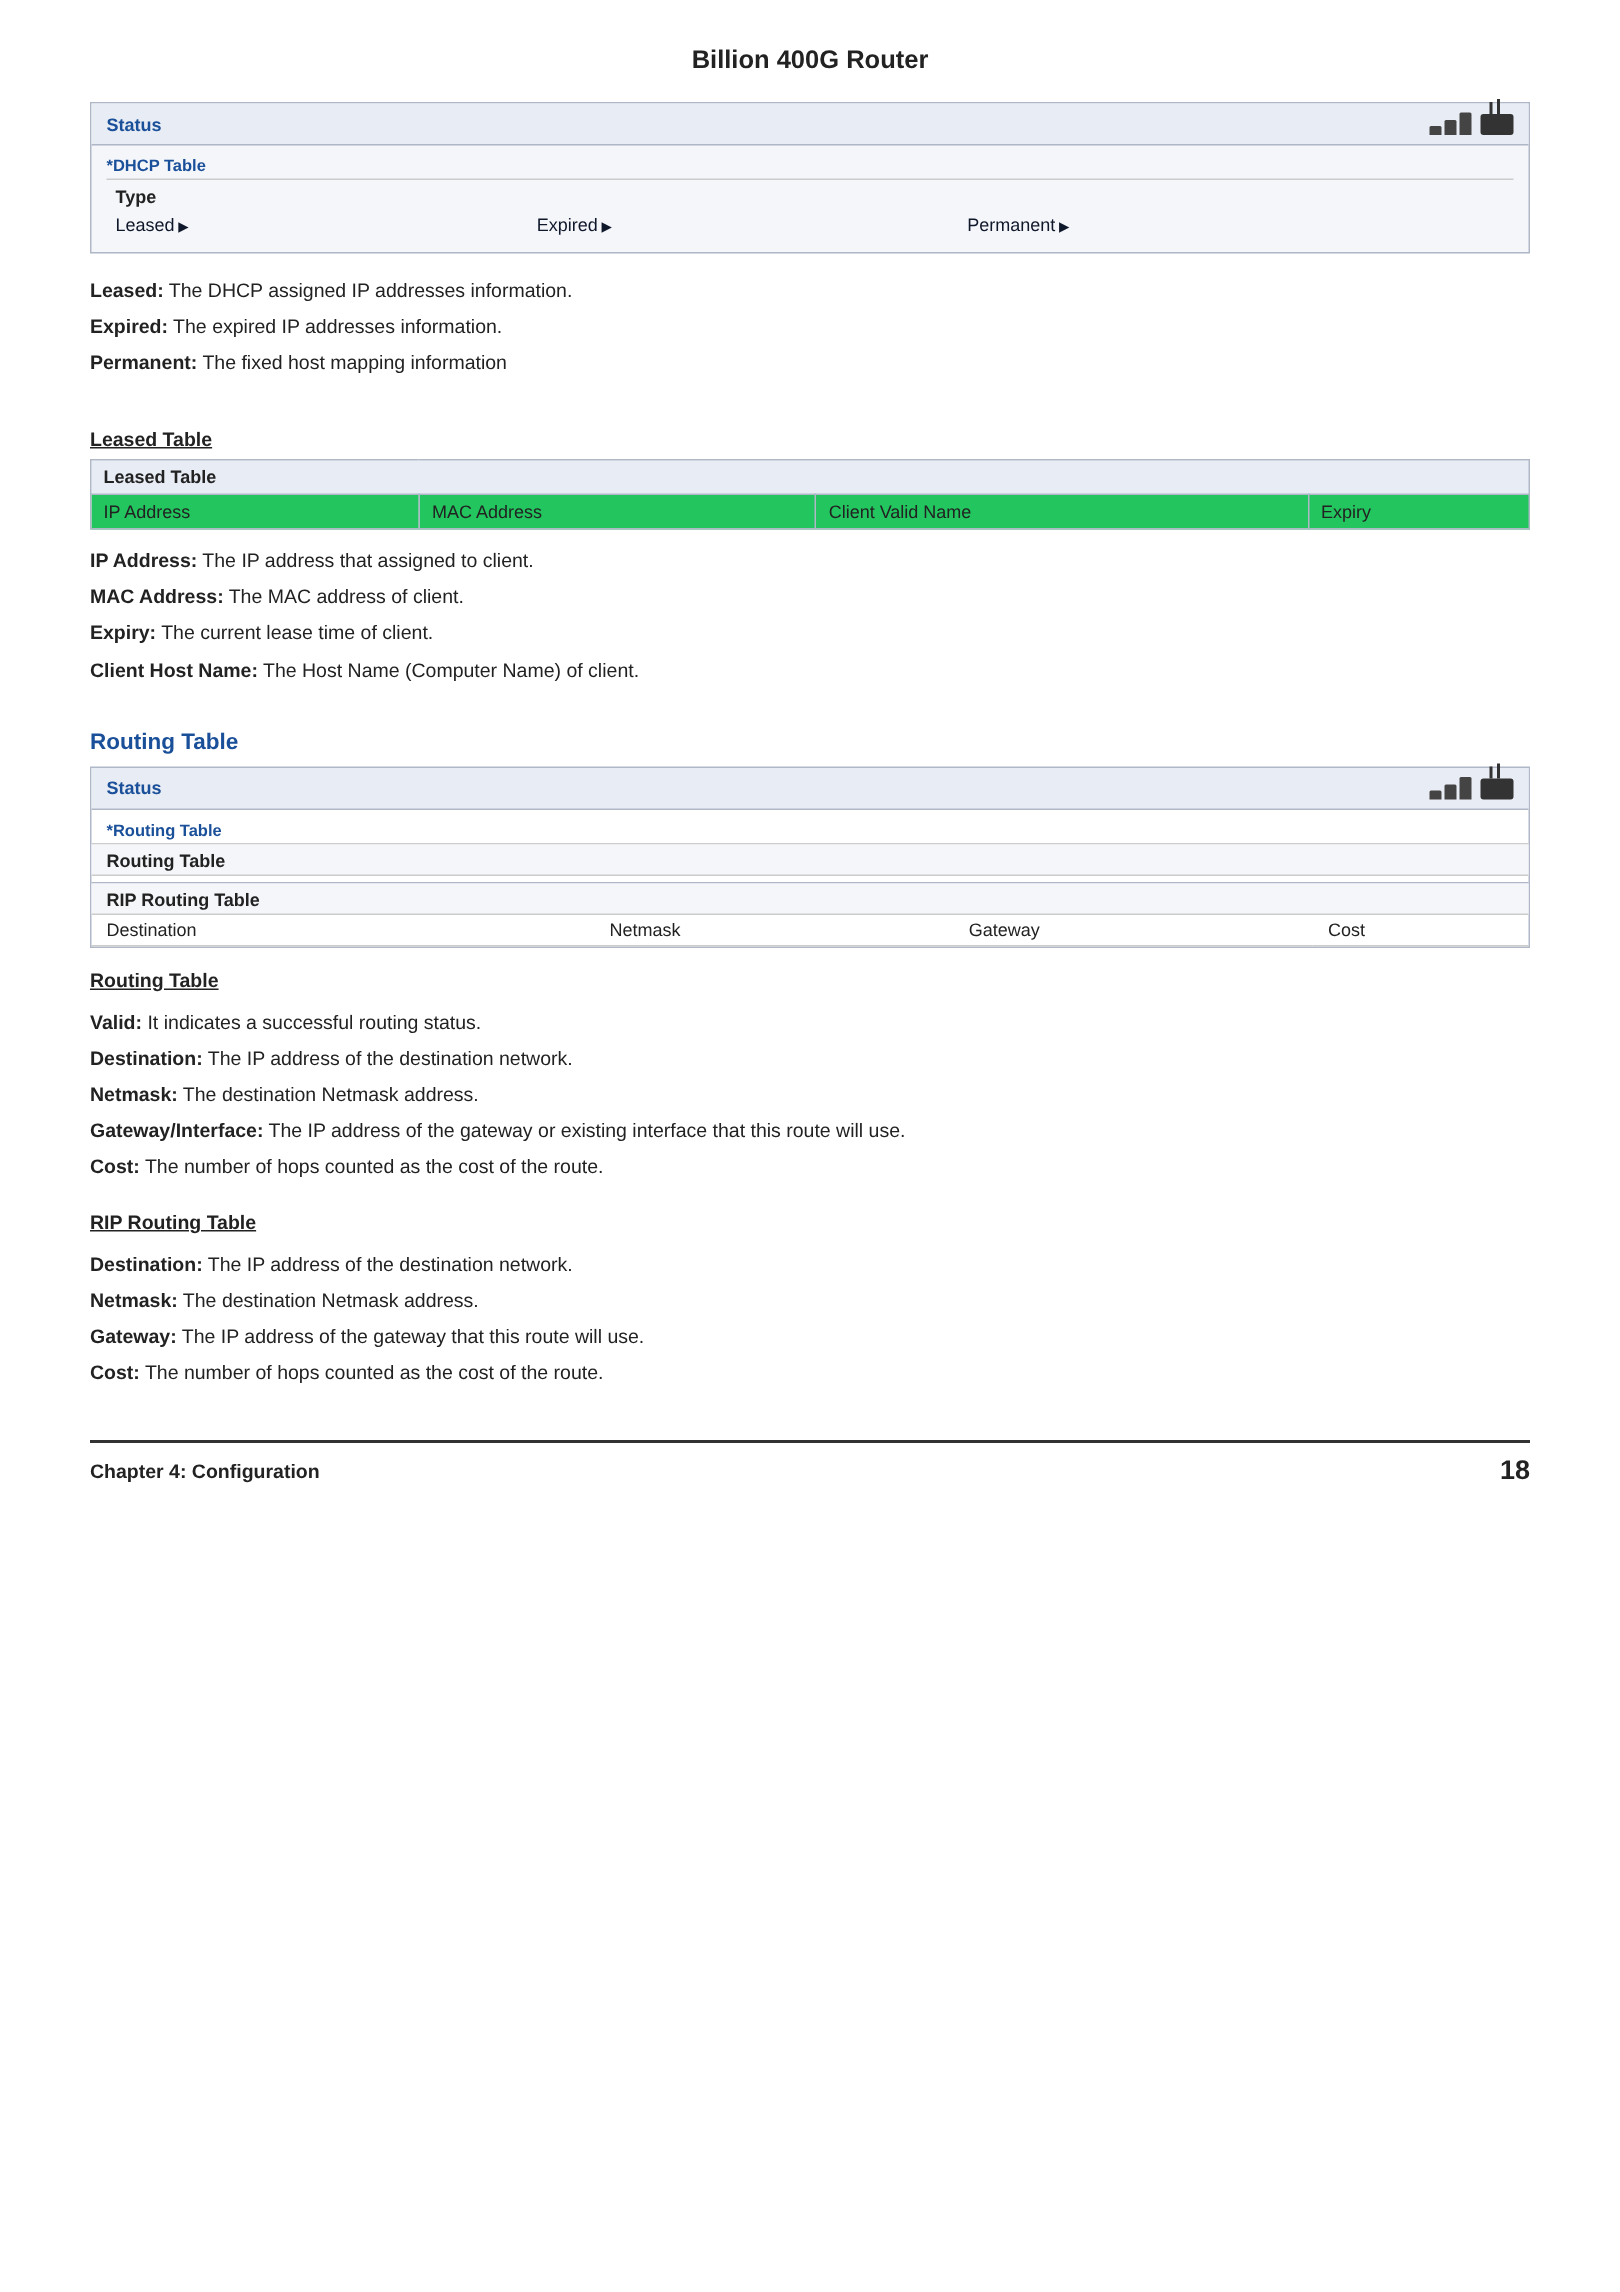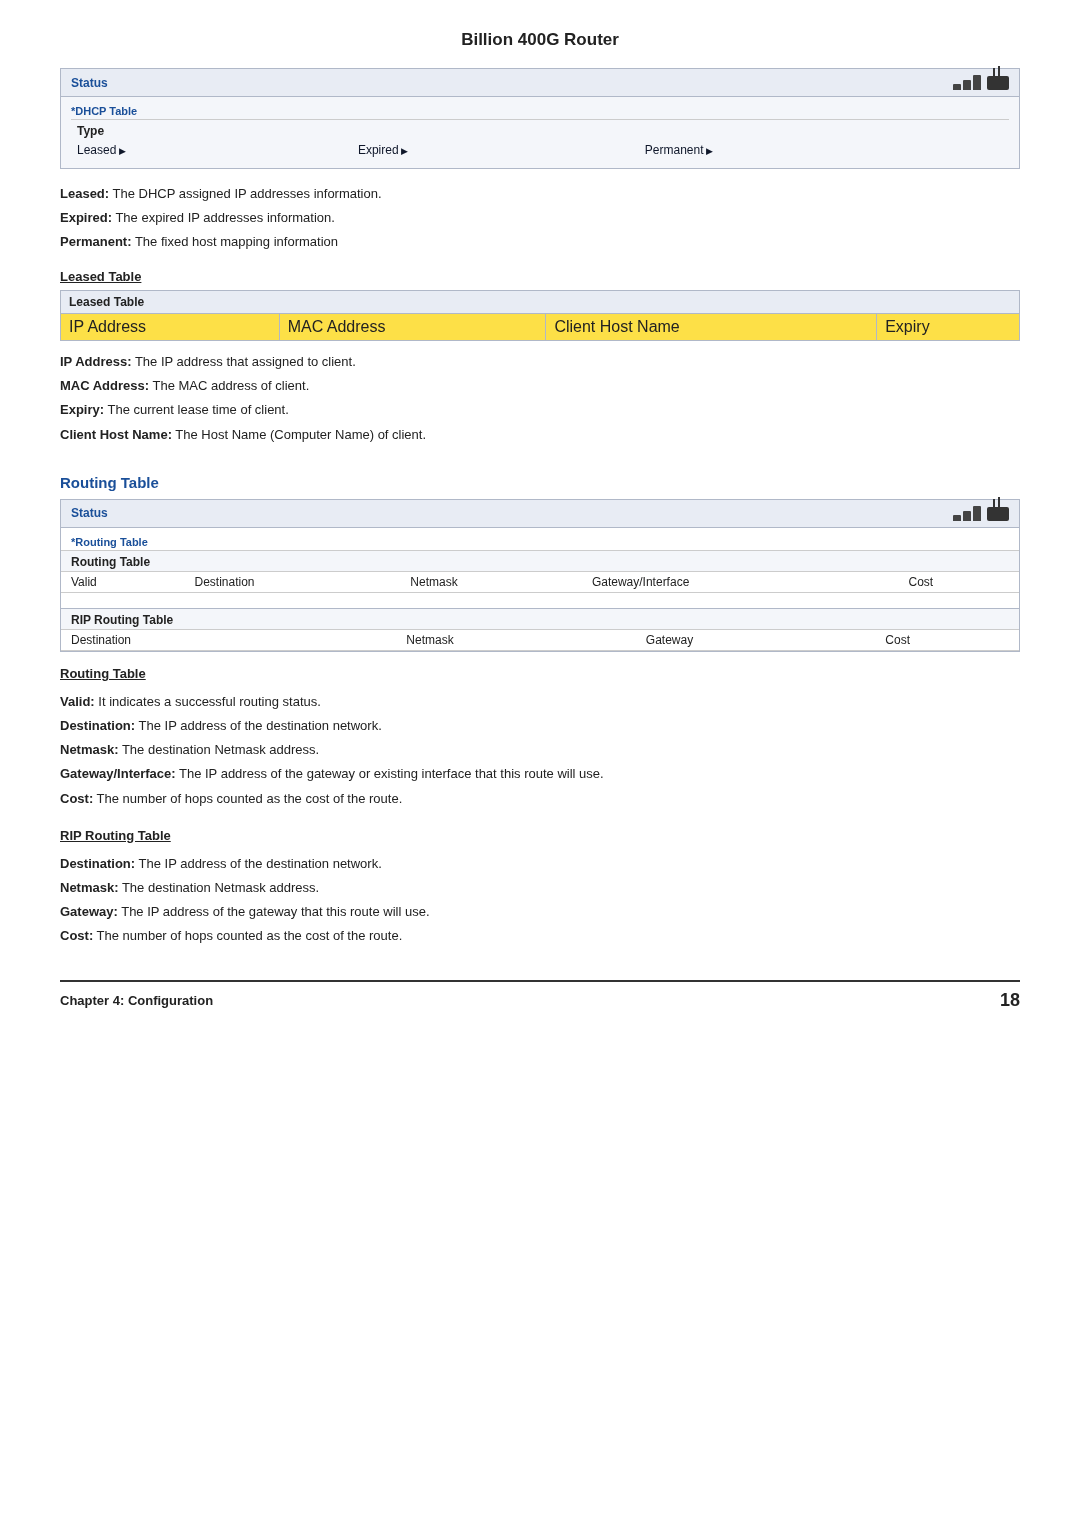--- a/index.html
+++ b/index.html
@@ -116,22 +116,22 @@
     }
     .data-table .table-section-header {
       background: #e8ecf4;
       font-weight: bold;
       font-size: 12px;
       color: #222;
       border-bottom: 1px solid #b0b8c8;
     }
     .data-table .col-header {
       font-weight: normal;
-      font-size: 16px;
-      background: #fde047;
+      font-size: 12px;
+      background: #22c55e;
     }
     
     .routing-panel-outer {
       border: 1px solid #b0b8c8;
       margin-bottom: 14px;
     }
     .routing-panel-header {
       display: flex;
       align-items: center;
       justify-content: space-between;
@@ -269,32 +269,32 @@
     </div>
   </div>
 
   <div class="desc-block">
     <p><span class="bold-term">Leased:</span> <span>The DHCP assigned IP addresses information.</span></p>
     <p><span class="bold-term">Expired:</span> <span>The expired IP addresses information.</span></p>
     <p><span class="bold-term">Permanent:</span> <span>The fixed host mapping information</span></p>
   </div>
 </div>
 
-<div style="margin-top:16px;">
+<div style="margin-top:32px;">
   <div class="sub-heading">Leased Table</div>
 
   <table class="data-table">
     <tbody>
         <tr>
       <td class="table-section-header" colspan="4">Leased Table</td>
     </tr>
     <tr class="col-header">
       <td>IP Address</td>
       <td>MAC Address</td>
-      <td>Client Host Name</td>
+      <td>Client Valid Name</td>
       <td>Expiry</td>
     </tr>
   </tbody>
     </table>
 
   <div class="desc-block">
     <p><span class="bold-term">IP Address:</span><span> The IP address that assigned to client.</span></p>
     <p><span class="bold-term">MAC Address:</span><span> The MAC address of client.</span></p>
     <p><span class="bold-term">Expiry:</span><span> The current lease time of client.</span></p>
     <p><span class="bold-term">Client Host Name:</span><span> The Host Name (Computer Name) of client.</span></p>
@@ -311,34 +311,20 @@
         <div class="icon-bar icon-bar-1"></div>
         <div class="icon-bar icon-bar-2"></div>
         <div class="icon-bar icon-bar-3"></div>
         <div class="icon-router"></div>
       </div>
     </div>
     <div class="routing-inner">
       <div class="routing-section-title">*Routing Table</div>
 
       <div class="routing-subtable-title">Routing Table</div>
-      <table class="routing-table">
-        <tbody>
-            <tr class="col-headers">
-          <td>Valid</td>
-          <td>Destination</td>
-          <td>Netmask</td>
-          <td>Gateway/Interface</td>
-          <td>Cost</td>
-        </tr>
-        <tr class="spacer-row">
-          <td colspan="5"></td>
-        </tr>
-      </tbody>
-        </table>
 
       <div class="rip-section">
         <div class="routing-subtable-title">RIP Routing Table</div>
         <table class="routing-table">
           <tbody>
               <tr class="col-headers">
             <td style="width:35%">Destination</td>
             <td style="width:25%">Netmask</td>
             <td style="width:25%">Gateway</td>
             <td>Cost</td>

